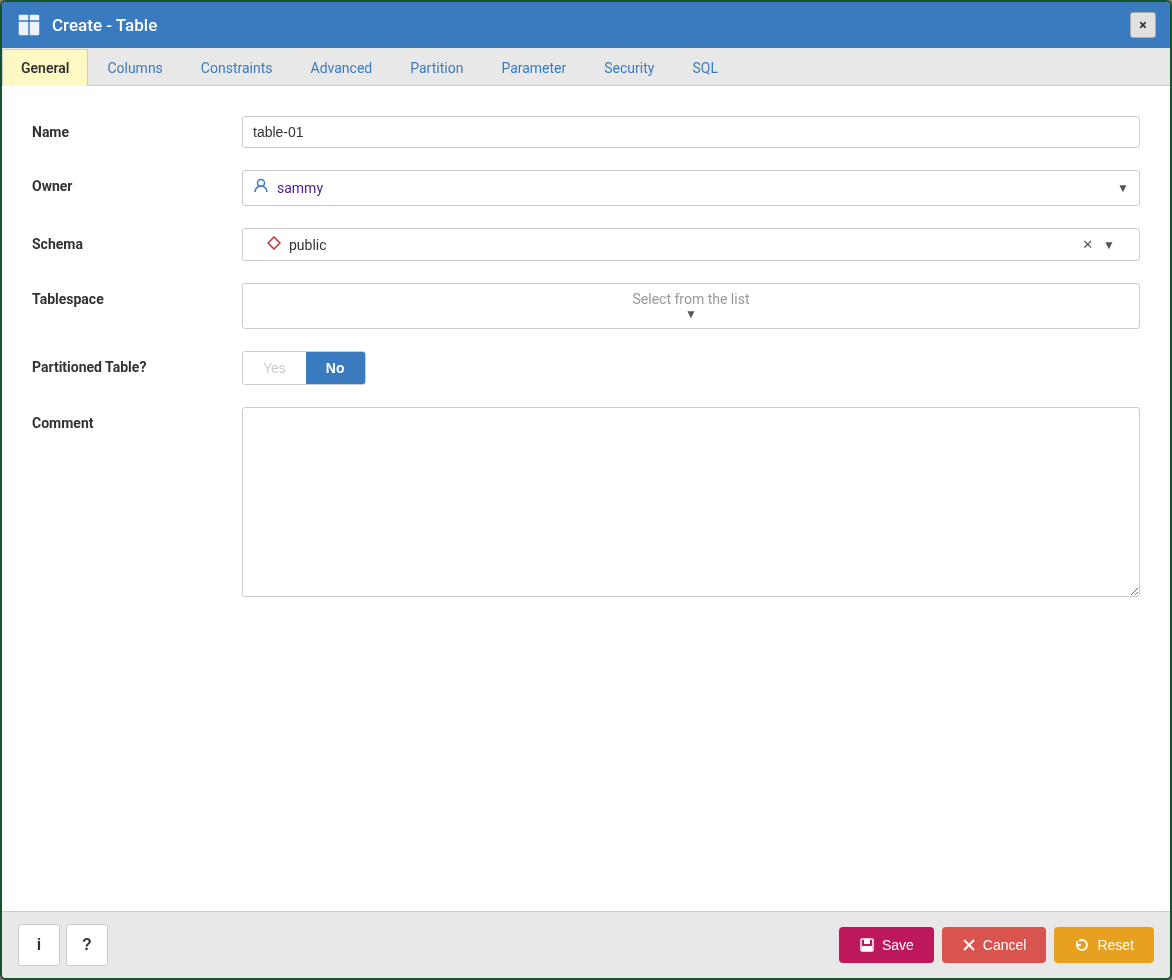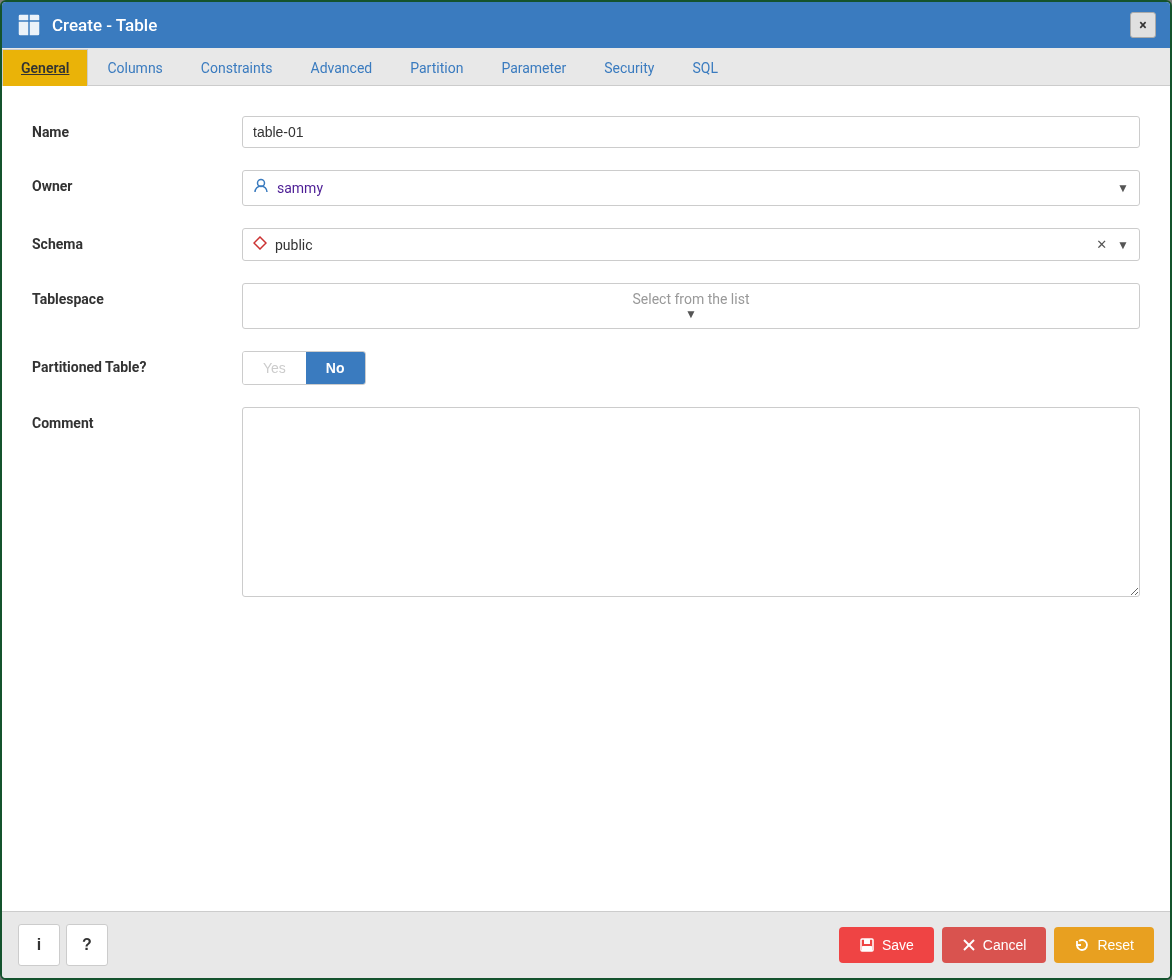--- a/index.html
+++ b/index.html
@@ -75,26 +75,25 @@
       cursor: pointer;
       color: #3a7bbf;
       font-size: 14px;
       border: 1px solid transparent;
       border-bottom: none;
       background: transparent;
       position: relative;
       bottom: -1px;
     }
     .tab.active {
-      background: #eab308;
+      background: #fef9c3;
       color: #333;
       font-weight: 600;
       border-color: #ccc;
       border-bottom-color: white;
-      text-decoration: underline;
     }
     
     .form-content {
       background: white;
       flex: 1;
       padding: 30px 30px;
       overflow-y: auto;
     }
     .form-row {
       display: flex;
@@ -145,21 +144,21 @@
       color: #555;
       font-size: 12px;
     }
     
     .schema-select-wrap {
       display: flex;
       align-items: center;
       border: 1px solid #ccc;
       border-radius: 3px;
       background: white;
-      padding: 7px 10px;
+      padding: 7px 24px;
       gap: 8px;
     }
     .schema-icon {
       color: #cc3333;
       font-size: 14px;
       flex-shrink: 0;
     }
     .schema-value {
       flex: 1;
       font-size: 14px;
@@ -259,21 +258,21 @@
       cursor: pointer;
       font-size: 16px;
       font-weight: bold;
       color: #333;
     }
     .footer-right {
       display: flex;
       gap: 8px;
     }
     .btn-save {
-      background: #ef4444;
+      background: #be185d;
       color: white;
       border: none;
       border-radius: 4px;
       padding: 10px 20px;
       font-size: 14px;
       font-weight: 500;
       cursor: pointer;
       display: flex;
       align-items: center;
       gap: 7px;

